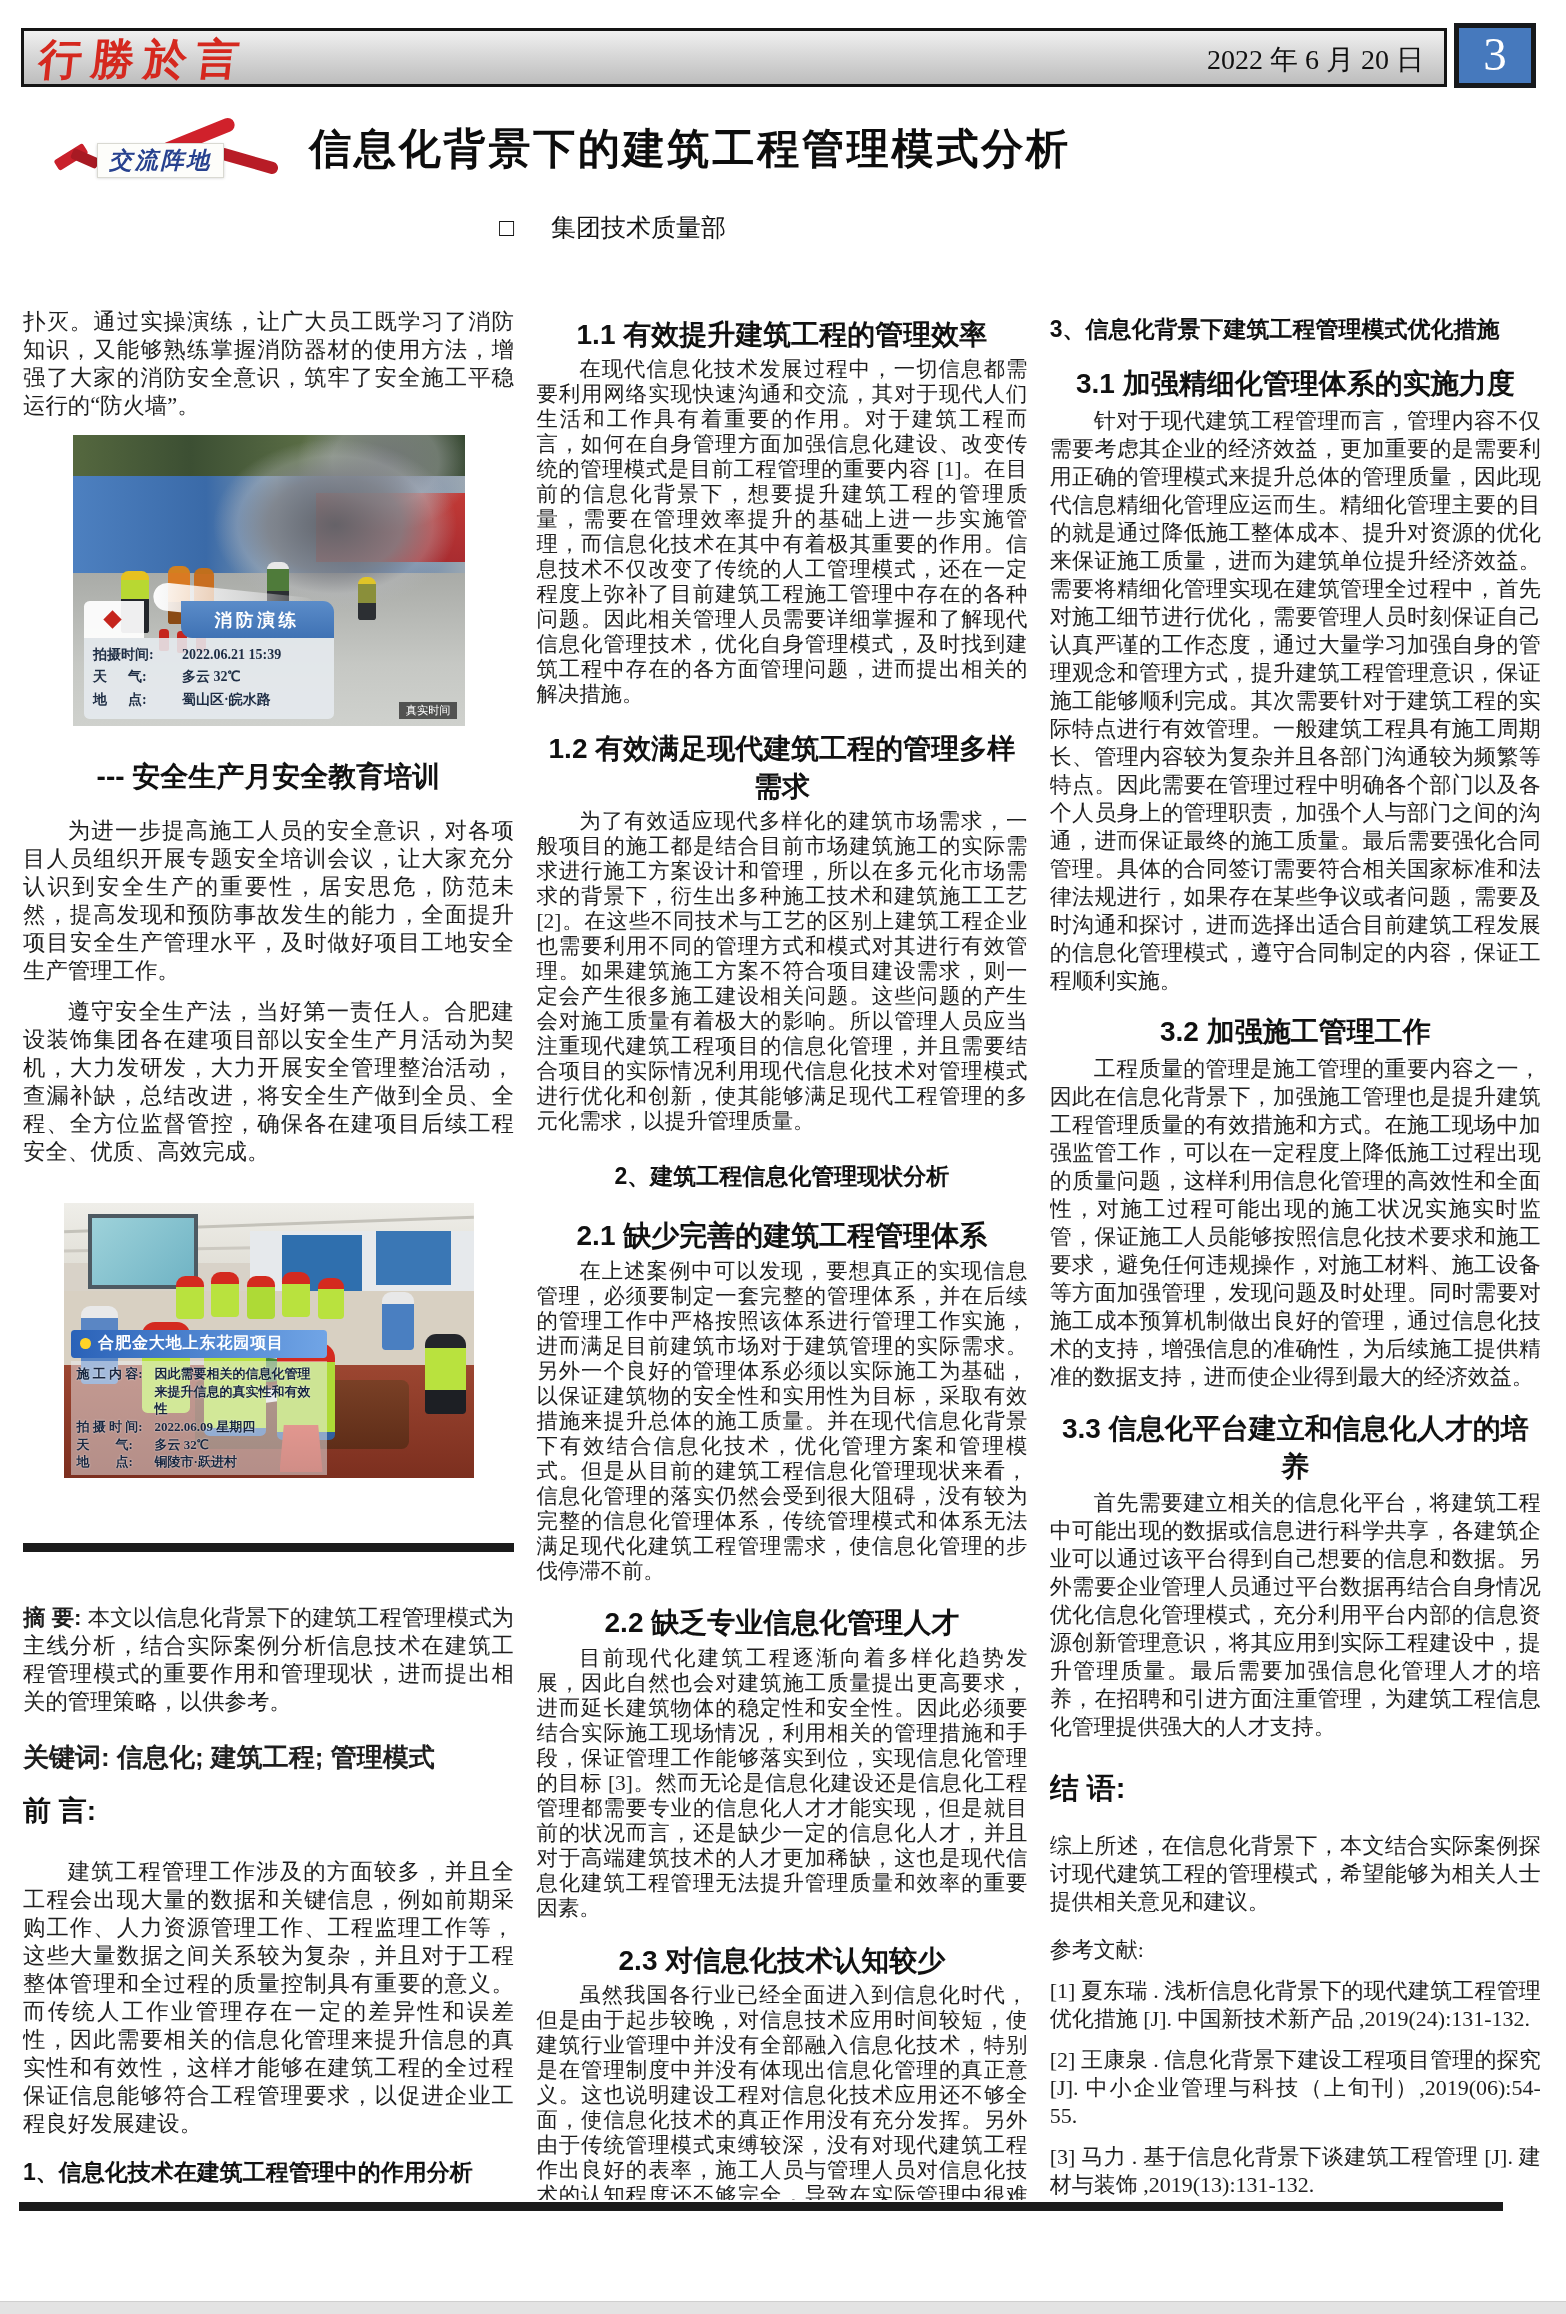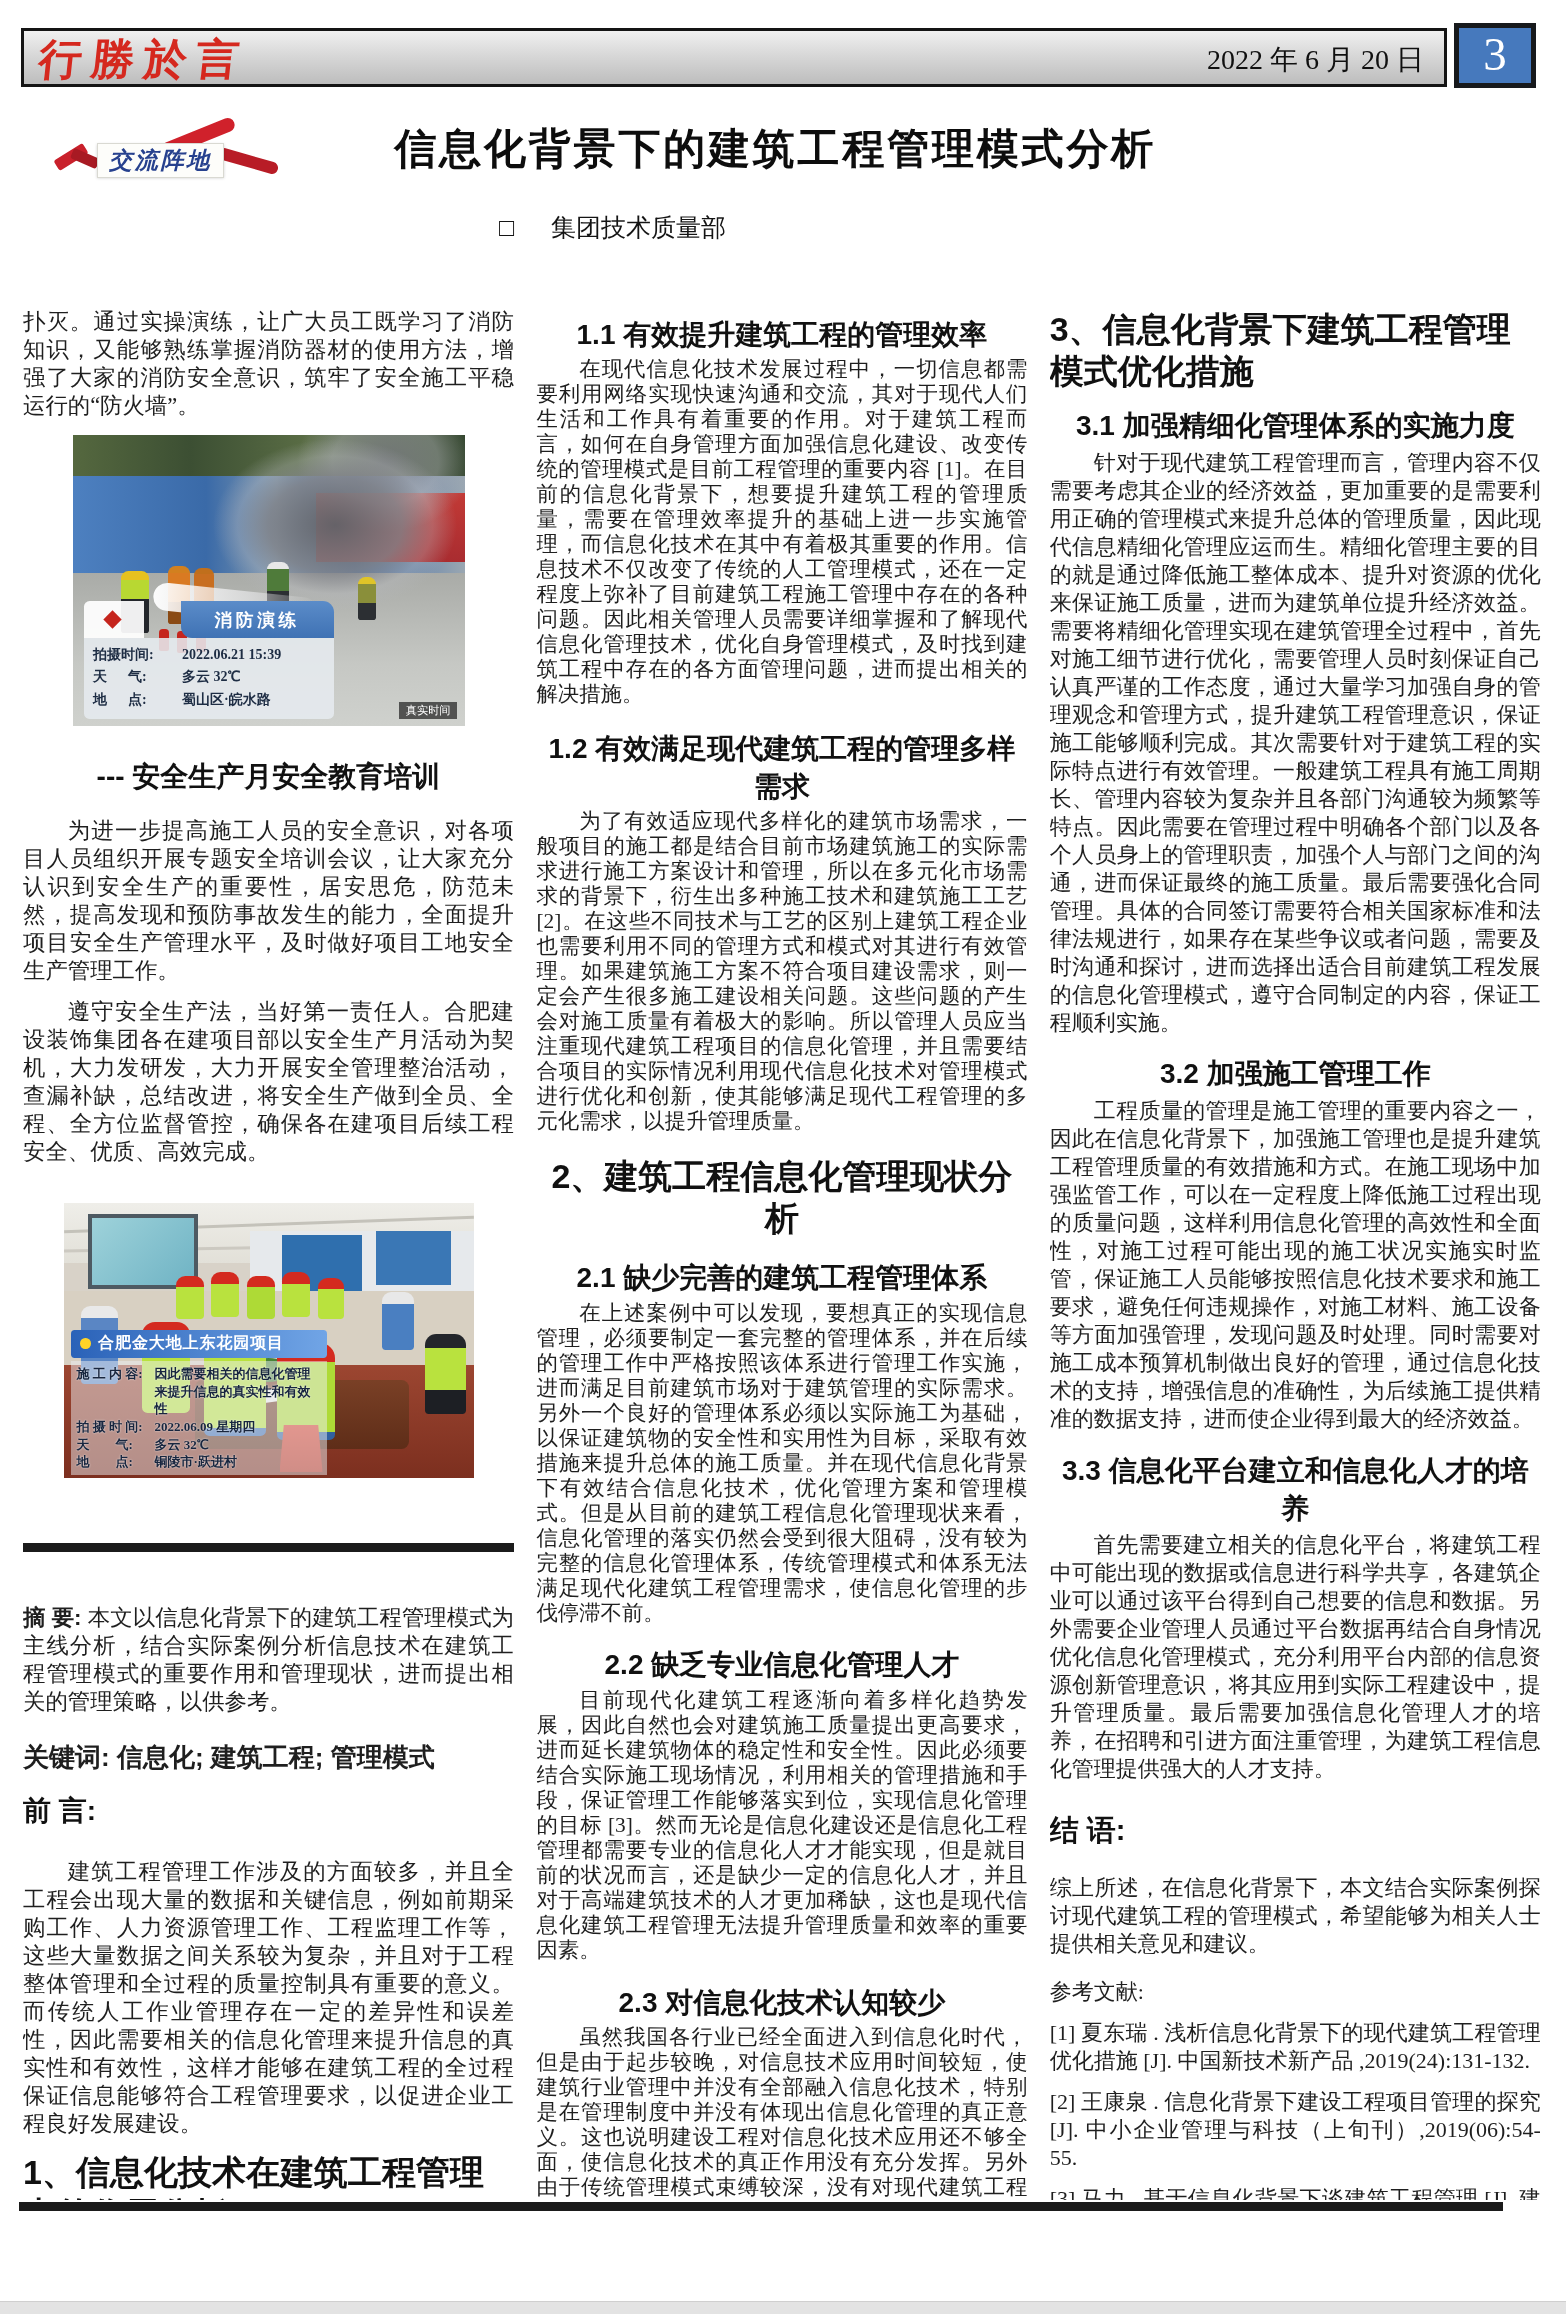--- a/index.html
+++ b/index.html
@@ -28,38 +28,38 @@
   .rib-c { position:absolute; right:48px; top:-3.7px; width:78px; height:14px; background:#d0212b;
     transform:rotate(-22deg); border-radius:9.3px; }
   .rib-d { position:absolute; right:5.6px; top:20.5px; width:62px; height:12px; background:#b81c26;
     transform:rotate(16deg); border-radius:9.3px; }
   .rib-label { position:absolute; left:45px; top:9.3px; width:127px; height:35px;
     background:#fdfdfa; border:0.9px solid #d9d9d2; box-shadow:0 0.9px 2.8px rgba(0,0,0,.18);
     text-align:center; line-height:34px; font-size:23px; font-weight:bold; font-style:italic;
     color:#27418e; letter-spacing:2.8px; }
 
   
-  .main-title { position:absolute; left:224px; top:121px; width:932px; text-align:right;
+  .main-title { position:absolute; left:224px; top:121px; width:932px; text-align:center;
     font-size:42px; font-weight:bold; letter-spacing:2.8px; color:#0d0d0d;
     font-family:"Liberation Sans", sans-serif; }
   .byline { position:absolute; left:499px; top:211px; font-size:25px; color:#141414; }
   .byline .sq { display:inline-block; margin-right:37px; }
 
   
   .columns { position:absolute; left:23px; top:308px; width:1520px; height:1892px;
     display:flex; gap:22.4px; }
   .col { width:491px; height:1892px; overflow:hidden; }
   .col p.body { text-align:justify; }
   .col-left  p.body { font-size:22.4px;   line-height:28px; }
   .col-mid   p.body { font-size:21.4px;   line-height:25px; }
   .col-right p.body { font-size:22px; line-height:28px; }
   .ind { text-indent:2em; }
   .h-sub  { font-family:"Liberation Sans", sans-serif; font-weight:bold; font-size:28px;
             text-align:center; color:#111; }
-  .h-main { font-family:"Liberation Sans", sans-serif; font-weight:bold; font-size:34px;
+  .h-main { font-family:"Liberation Sans", sans-serif; font-weight:bold; font-size:23px;
             line-height:42px; color:#111; }
   .b-lab  { font-family:"Liberation Sans", sans-serif; font-weight:bold; }
   .kw     { font-family:"Liberation Sans", sans-serif; font-weight:bold; font-size:26px;
             margin-top:24px; }
   .hr-thick { height:9.3px; background:#1b1b1b; }
 
   
   .photo { position:relative; overflow:hidden; }
   .ph1 { width:392px; height:291px; margin:15px auto 0; background:#b9bbb7; }
   .p1-sky { position:absolute; left:0; top:0; right:0; height:54px;

